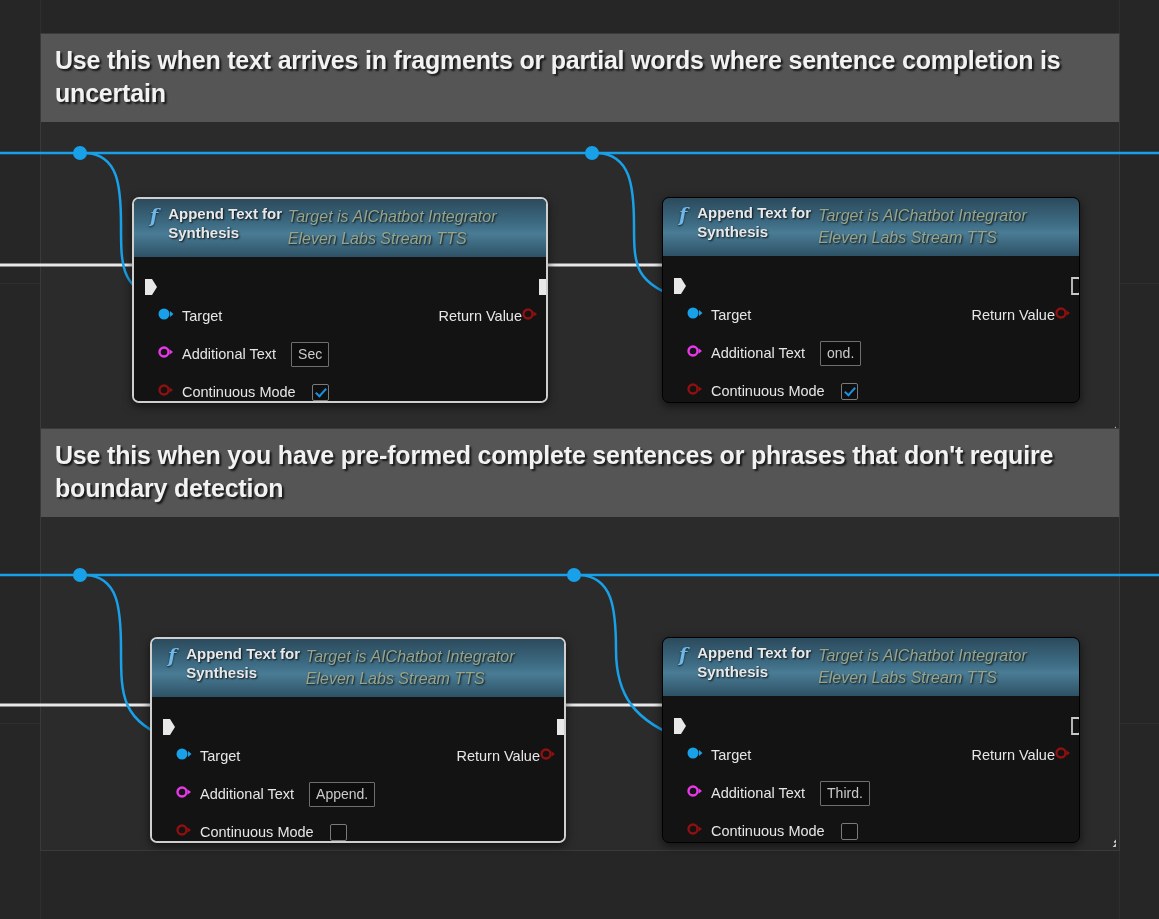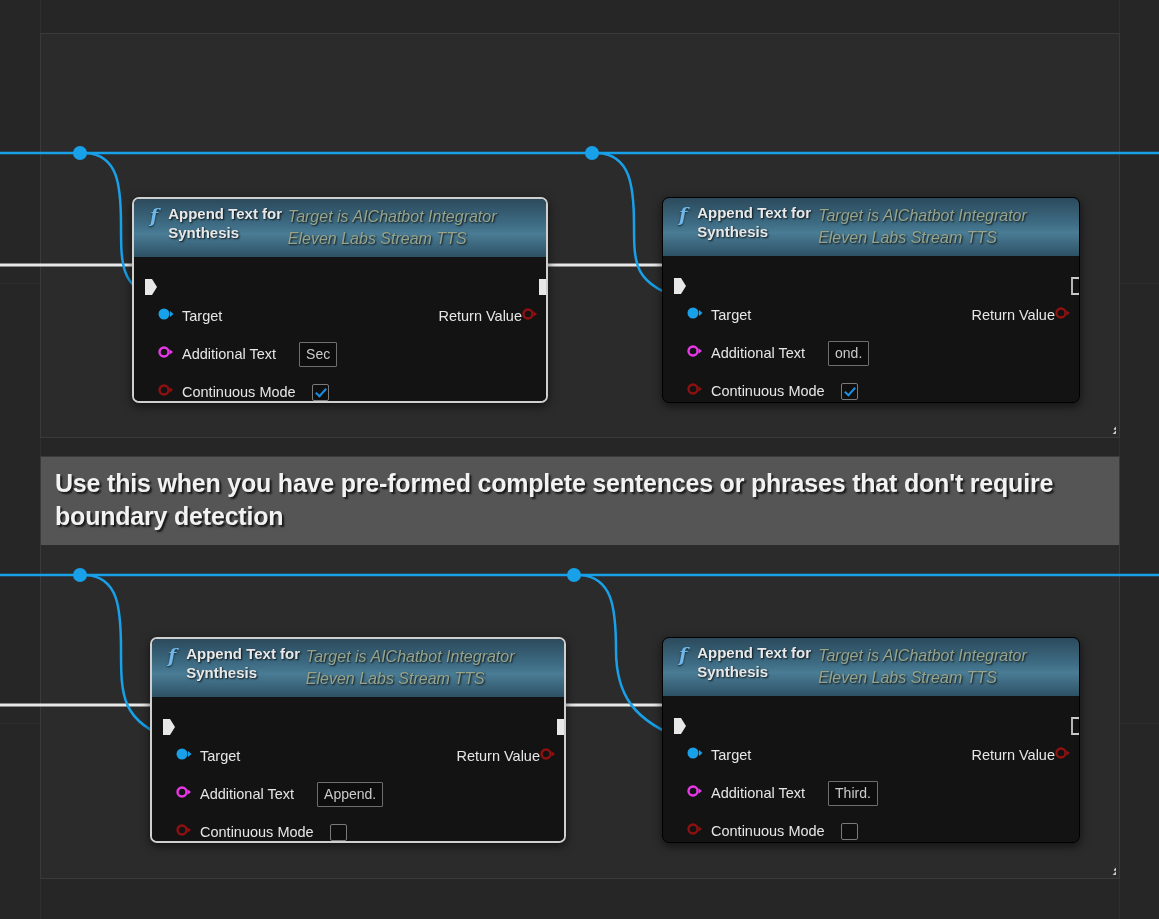--- a/index.html
+++ b/index.html
@@ -175,21 +175,21 @@
   }
   .pin-dot { display: block; }
 
   
   .text-value {
     border: 1px solid #6e6e6e;
     background: #0d0d0d;
     color: #cbcbcb;
     font-size: 14px;
     padding: 1px 6px 2px 6px;
-    margin-left: 15px;
+    margin-left: 7px;
     border-radius: 1px;
     line-height: 1.45;
     white-space: nowrap;
   }
   .checkbox {
     width: 17px;
     height: 17px;
     border: 1px solid #7a7a7a;
     background: #0f0f0f;
     border-radius: 2px;
@@ -213,28 +213,29 @@
 <body>
 
 <div id="canvas">
 
   <div class="grid-line-v" style="left:40px"></div>
   <div class="grid-line-v" style="left:1119px"></div>
   <div class="grid-line-h" style="top:283px"></div>
   <div class="grid-line-h" style="top:723px"></div>
 
   <div class="comment" style="left:40px; top:33px; width:1080px; height:405px;">
+    <div class="comment-header">Use this when text arrives in fragments or partial words where sentence completion is uncertain</div>
     <div class="resize-grip">
       <i style="width:20px; top:13px;"></i>
       <i style="width:14px; top:9px;"></i>
       <i style="width:8px;  top:5px;"></i>
     </div>
   </div>
 
-  <div class="comment" style="left:40px; top:456px; width:1080px; height:423px;">
+  <div class="comment" style="left:40px; top:428px; width:1080px; height:423px;">
     <div class="comment-header">Use this when you have pre-formed complete sentences or phrases that don't require boundary detection</div>
     <div class="resize-grip">
       <i style="width:20px; top:13px;"></i>
       <i style="width:14px; top:9px;"></i>
       <i style="width:8px;  top:5px;"></i>
     </div>
   </div>
 
   <svg id="wires" width="1159" height="919">
 

